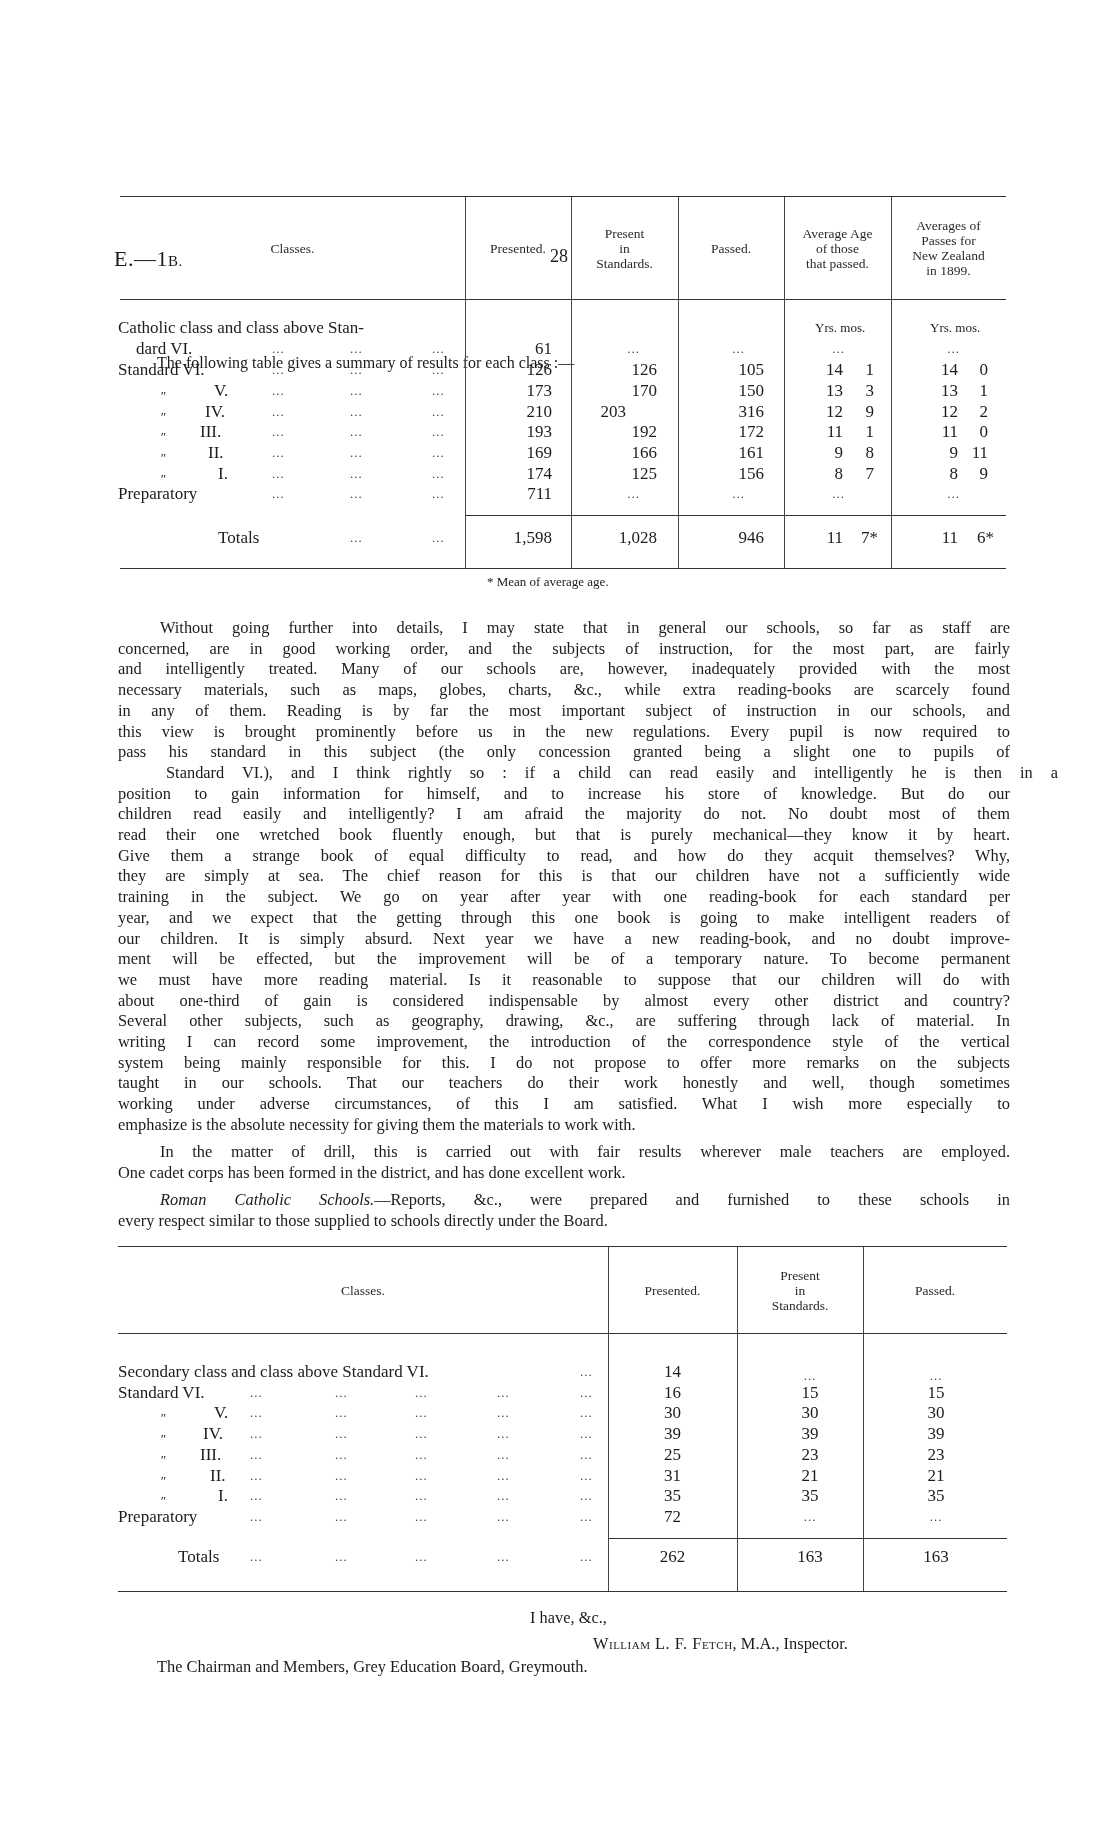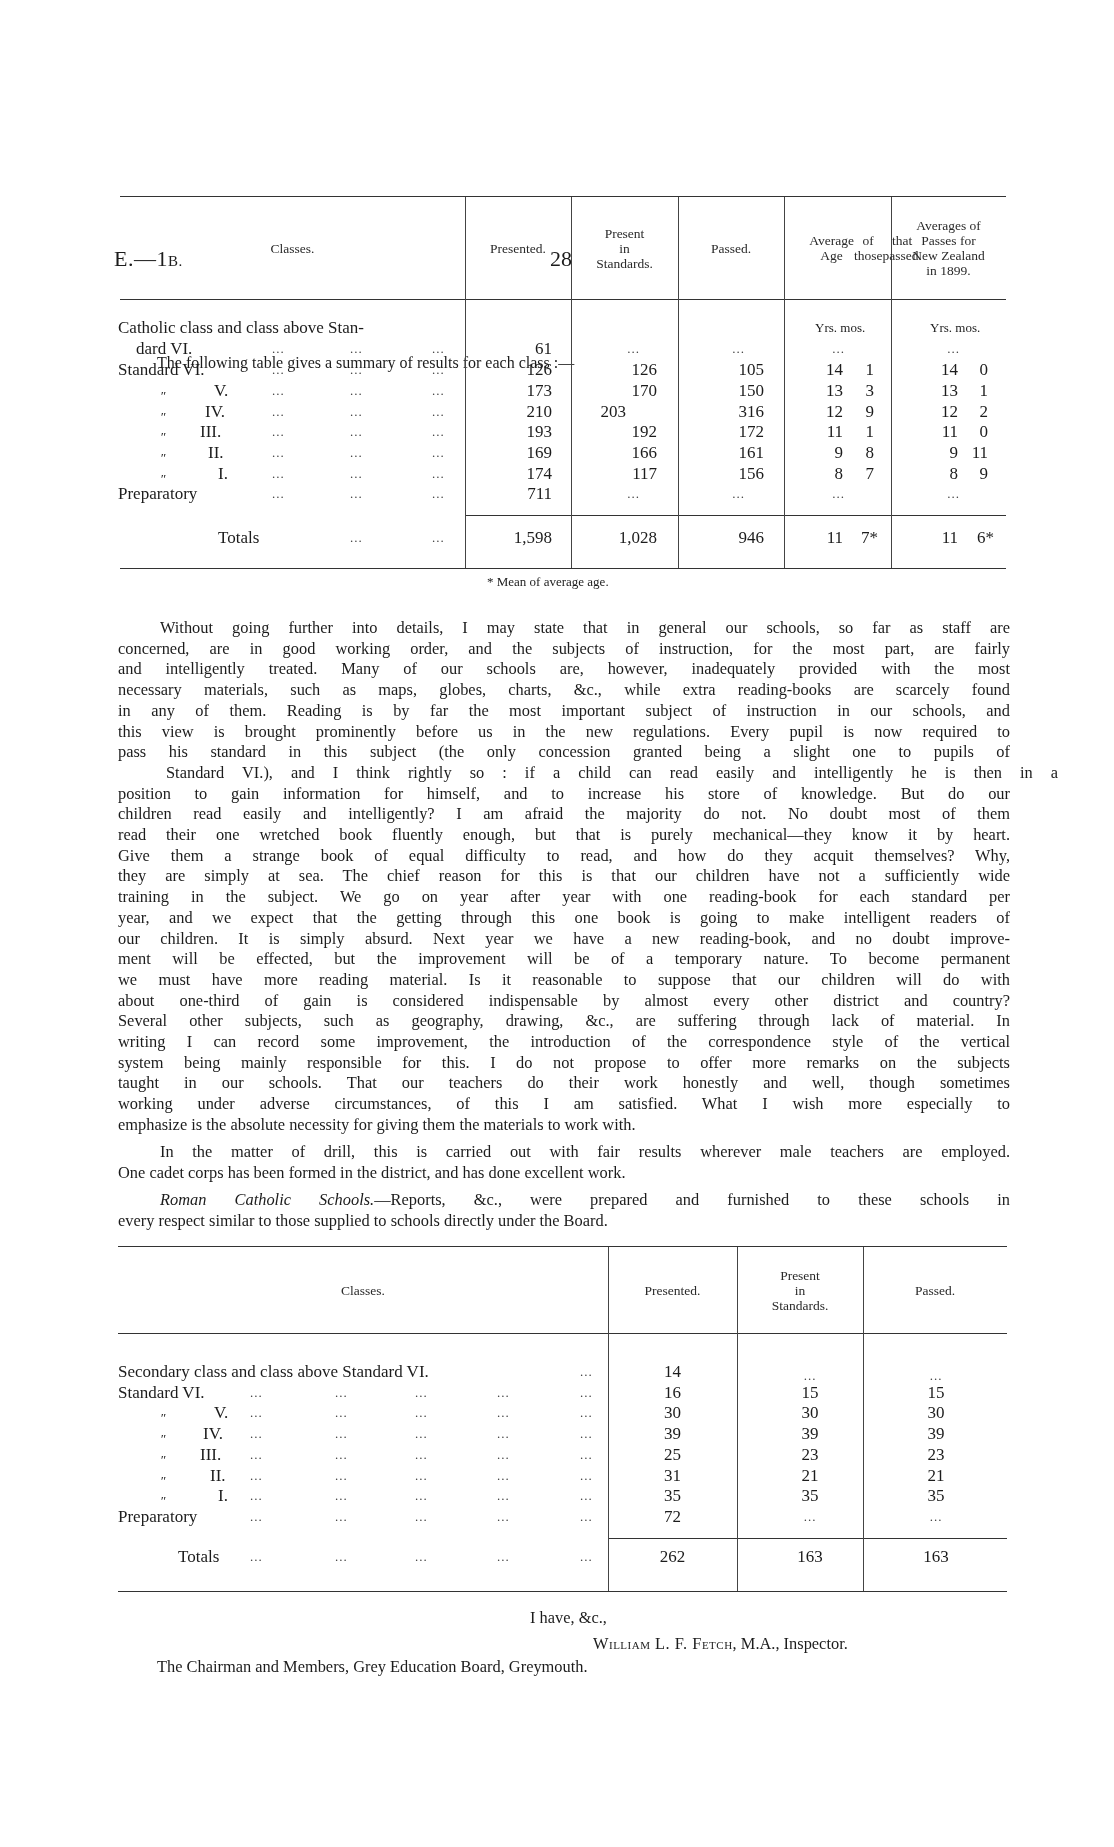--- a/index.html
+++ b/index.html
@@ -3,21 +3,21 @@
 <meta charset="utf-8">
 <style>
   html, body { margin: 0; padding: 0; }
   body {
     width: 1114px; height: 1847px; background: #ffffff; position: relative; overflow: hidden;
     font-family: "Liberation Serif", "DejaVu Serif", serif; color: #1c1c1c;
   }
   .abs { position: absolute; white-space: nowrap; }
   .hdr-code { left: 114px; top: 246px; font-size: 22px; letter-spacing: 0.5px; }
   .hdr-code .sc { font-size: 15px; }
-  .hdr-page { left: 550px; top: 246px; font-size: 22px; }
+  .hdr-page { left: 550px; top: 246px; font-size: 18px; }
   .intro { left: 157px; top: 354px; font-size: 16px; }
 
   .hline { position: absolute; height: 0; border-top: 1.4px solid #333; }
   .vline { position: absolute; width: 0; border-left: 1px solid #444; }
 
   .th { position: absolute; text-align: center; font-size: 13.5px; line-height: 15px; color: #2a2a2a; display: flex; align-items: center; justify-content: center; }
   .cell { position: absolute; font-size: 17px; line-height: 20.7px; white-space: nowrap; }
   .num { text-align: right; }
   .dots { color: #444; letter-spacing: 1px; font-size: 13px; }
   .ditto { font-style: italic; font-size: 13px; position: relative; top: 4px; }
@@ -49,21 +49,21 @@
   <div class="vline" style="left:891px; top:197px; height:371px;"></div>
 
   <div class="th" style="left:120px; top:197px; width:345px; height:102px;">Classes.</div>
   <div class="th" style="left:465px; top:197px; width:106px; height:102px;">Presented.</div>
   <div class="th" style="left:571px; top:197px; width:107px; height:102px; flex-direction:column;">
     <span>Present</span>
     <span>in</span>
     <span>Standards.</span>
   </div>
   <div class="th" style="left:678px; top:197px; width:106px; height:102px;">Passed.</div>
-  <div class="th" style="left:812px; top:197px; width:107px; height:102px; flex-direction:row;justify-content:center;">
+  <div class="th" style="left:784px; top:197px; width:107px; height:102px; flex-direction:column;justify-content:center;">
     <span>Average Age</span>
     <span>of those</span>
     <span>that passed.</span>
   </div>
   <div class="th" style="left:891px; top:197px; width:115px; height:102px; flex-direction:column;">
     <span>Averages of</span>
     <span>Passes for</span>
     <span>New Zealand</span>
     <span>in 1899.</span>
   </div>
@@ -125,21 +125,21 @@
   <div class="cell num" style="left:500px; width:52px; top:464px;">174</div>
   <div class="cell num" style="left:500px; width:52px; top:484px;">711</div>
   <div class="cell num" style="left:480px; width:72px; top:528px;">1,598</div>
 
   <div class="cell num dots" style="left:600px; width:40px; top:339px;">...</div>
   <div class="cell num" style="left:605px; width:52px; top:360px;">126</div>
   <div class="cell num" style="left:605px; width:52px; top:381px;">170</div>
   <div class="cell num" style="left:574px; width:52px; top:402px;">203</div>
   <div class="cell num" style="left:605px; width:52px; top:422px;">192</div>
   <div class="cell num" style="left:605px; width:52px; top:443px;">166</div>
-  <div class="cell num" style="left:605px; width:52px; top:464px;">117</div>
+  <div class="cell num" style="left:605px; width:52px; top:464px;">125</div>
   <div class="cell num dots" style="left:600px; width:40px; top:484px;">...</div>
   <div class="cell num" style="left:585px; width:72px; top:528px;">1,028</div>
 
   <div class="cell num dots" style="left:705px; width:40px; top:339px;">...</div>
   <div class="cell num" style="left:712px; width:52px; top:360px;">105</div>
   <div class="cell num" style="left:712px; width:52px; top:381px;">150</div>
   <div class="cell num" style="left:712px; width:52px; top:402px;">316</div>
   <div class="cell num" style="left:712px; width:52px; top:422px;">172</div>
   <div class="cell num" style="left:712px; width:52px; top:443px;">161</div>
   <div class="cell num" style="left:712px; width:52px; top:464px;">156</div>

